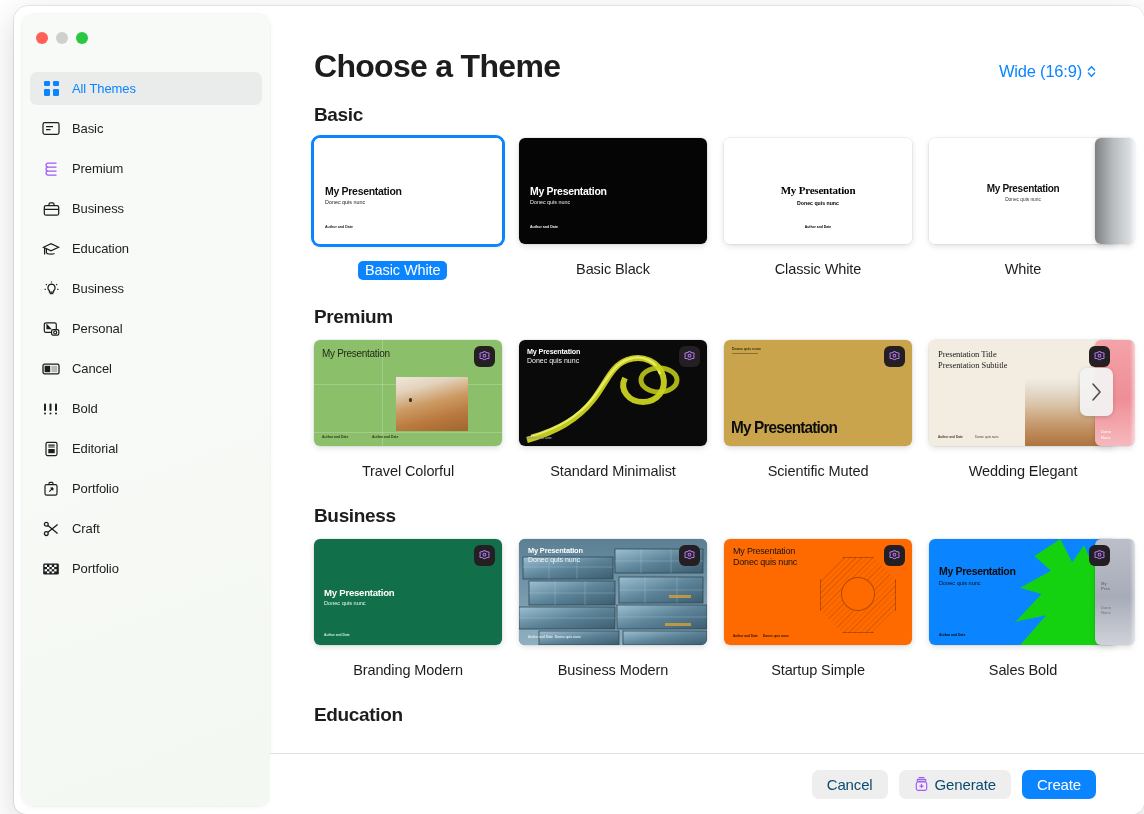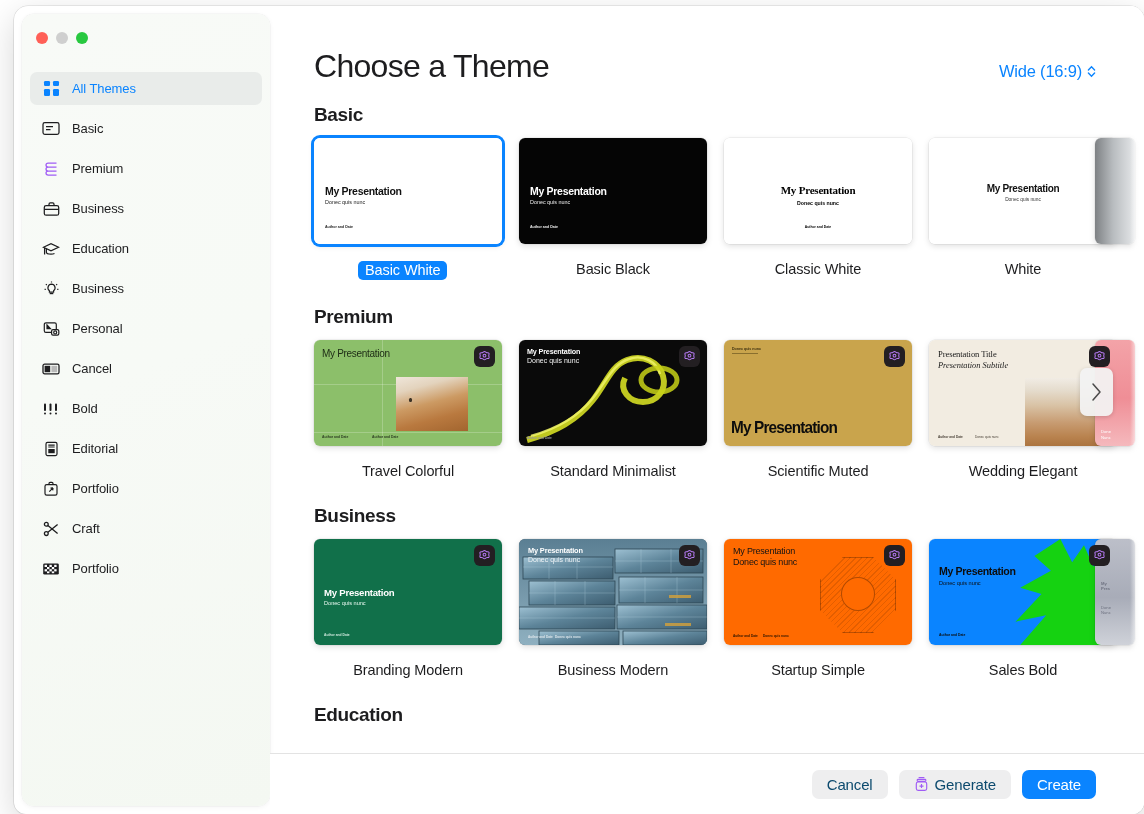--- a/index.html
+++ b/index.html
@@ -67,21 +67,21 @@
   #main {
     position: absolute; left: 256px; top: 0;
     width: 874px; height: 808px; background: #ffffff;
   }
   #header {
     position: absolute; left: 0; top: 0; width: 874px; height: 98px;
     background: #ffffff; z-index: 4;
   }
   #title {
     position: absolute; left: 44px; top: 42px;
-    font-size: 32px; font-weight: normal; color: #1d1d1f;
+    font-size: 32px; font-weight: bold; color: #1d1d1f;
     letter-spacing: -0.7px;
   }
   #aspect {
     position: absolute; right: 48px; top: 56px;
     display: flex; align-items: center; gap: 4px;
     font-size: 16.5px; color: #0a84ff; letter-spacing: -0.2px;
     cursor: default;
   }
   #aspect .updown {
     display: inline-flex; flex-direction: column;
@@ -242,21 +242,21 @@
     left: 7px; bottom: 9px; font-size: 16.5px; color: #0d0d0d;
     font-weight: bold; letter-spacing: -0.9px;
     transform: scaleX(0.93); transform-origin: left bottom;
   }
 
   
   .we { background: #f2ece1; }
   .we .h { left: 9px; top: 9px; font-size: 8.6px; color: #1a1a1a;
            font-family: "Liberation Serif", serif; font-weight: normal; letter-spacing: -0.1px; }
   .we .s { left: 9px; top: 21px; font-size: 8.4px; color: #1a1a1a;
-           font-family: "Liberation Serif", serif; font-style: italic; }
+           font-family: "Liberation Serif", serif; }
   .we .photo {
     position: absolute; right: 0; bottom: 0; width: 92px; height: 68px;
     background: linear-gradient(180deg,#f1ece4 0%,#e5dccd 18%,#d9c3a6 40%,#c79b71 66%,#b9834f 86%,#ab7440 100%);
   }
   .we .f { left: 9px; bottom: 7px; font-size: 3.2px; color: #4a4238; }
   .we .f2 { position:absolute; left: 46px; bottom: 7px; font-size: 3.2px; color: #4a4238; }
 
   
   .bm { background: #11704a; }
   .bm .h { left: 10px; top: 48px; font-size: 9.6px; color: #fff; letter-spacing: -0.25px; }

